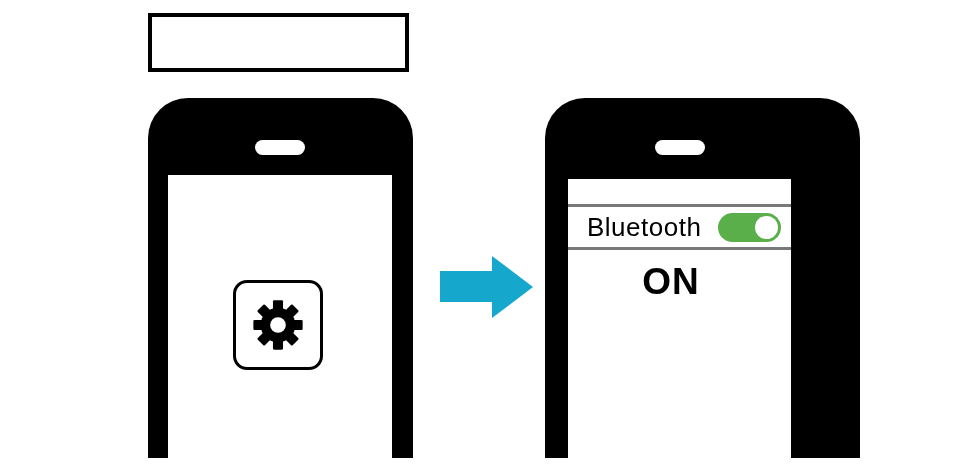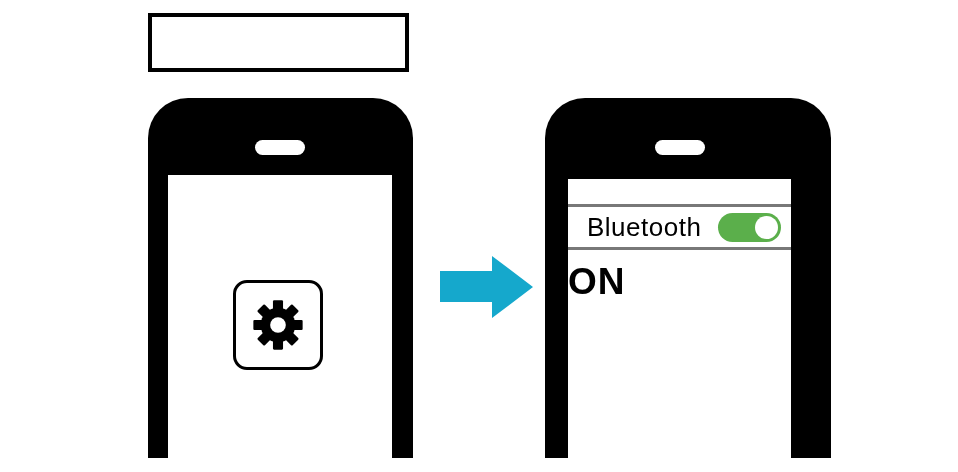--- a/index.html
+++ b/index.html
@@ -31,21 +31,21 @@
 
   
   .phone {
     position: absolute;
     top: 98px;
     height: 360px;
     background: var(--phone-body, #000);
     border-radius: 40px 40px 0 0;
   }
   .phone-left  { left: 148px; width: 265px; }
-  .phone-right { left: 545px; width: 286px; }
+  .phone-right { left: 545px; width: 315px; }
 
   .speaker {
     position: absolute;
     top: 42px;
     width: 50px; height: 15px;
     border-radius: 8px;
     background: #ffffff;
   }
   .phone-left  .speaker { left: 107px; }
   .phone-right .speaker { left: 110px; }
@@ -103,21 +103,21 @@
   .toggle .knob {
     position: absolute;
     top: 3px; right: 3px;
     width: 23px; height: 23px;
     border-radius: 50%;
     background: #ffffff;
   }
   .on-text {
     margin-top: 11px;
     padding-right: 17px;
-    text-align: left;
+    text-align: center;
     font-size: 37px;
     font-weight: bold;
     color: var(--text, #000);
     letter-spacing: 1px;
   }
 
   
   .arrow {
     position: absolute;
     left: 440px; top: 256px;

